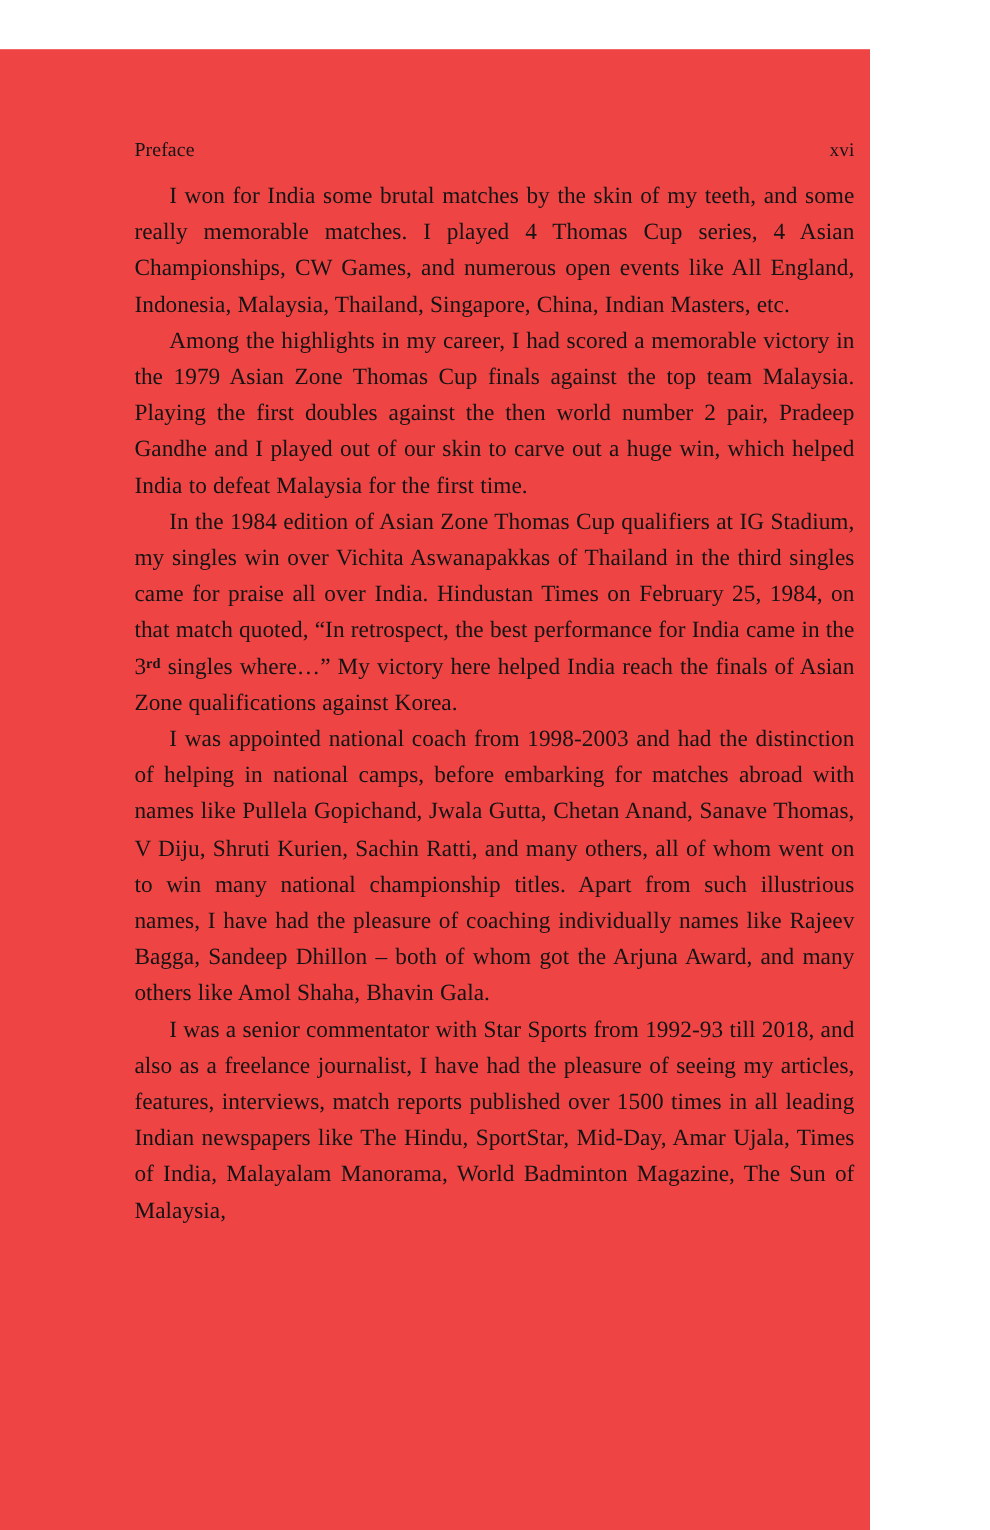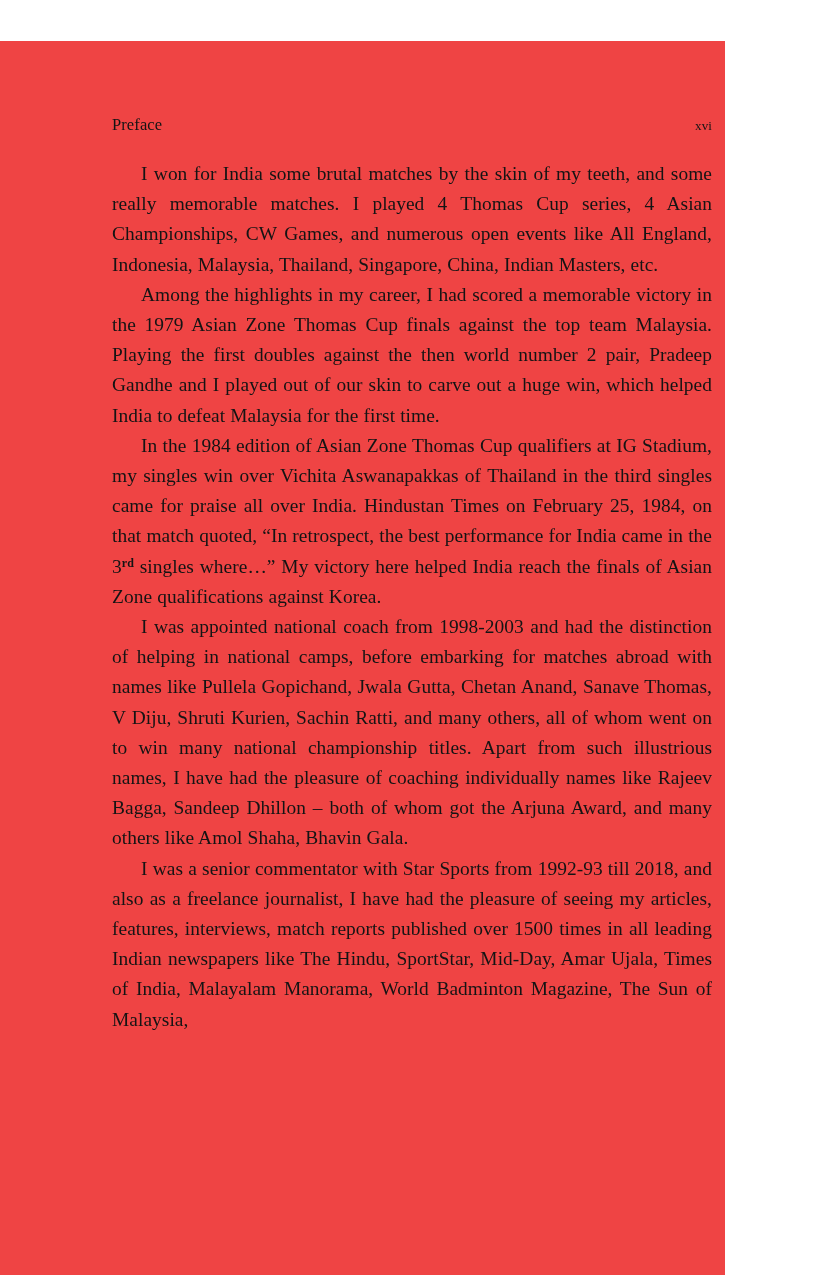--- a/index.html
+++ b/index.html
@@ -34,26 +34,26 @@
     letter-spacing: 0.1px;
     color: #141414;
   }
 
   .running-head-title {
     white-space: nowrap;
   }
 
   .running-head-folio {
     white-space: nowrap;
-    font-size: 13px;
+    font-size: 16px;
   }
 
   .text-block {
     position: absolute;
-    top: 118px;
+    top: 108px;
     left: 112px;
     width: 600px;
   }
 
   .para {
     margin: 0;
     text-indent: 29px;
     text-align: justify;
     font-size: 19.4px;
     line-height: 30.2px;

